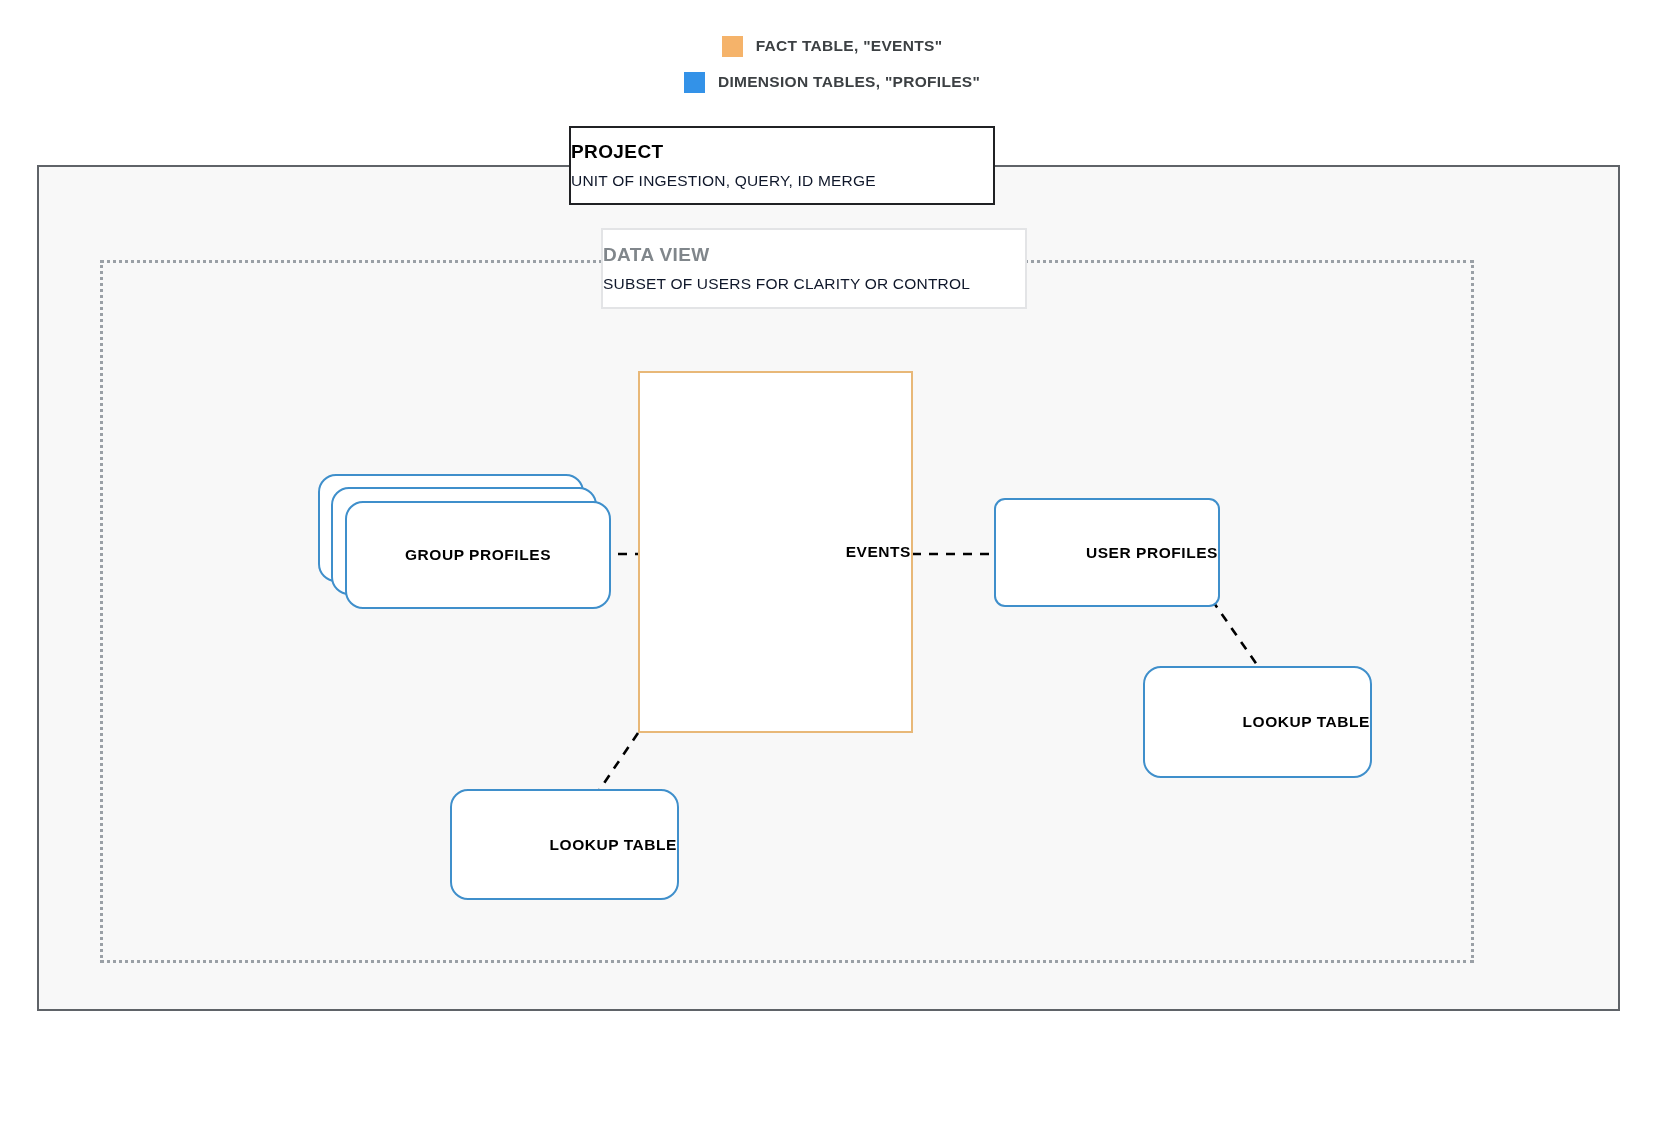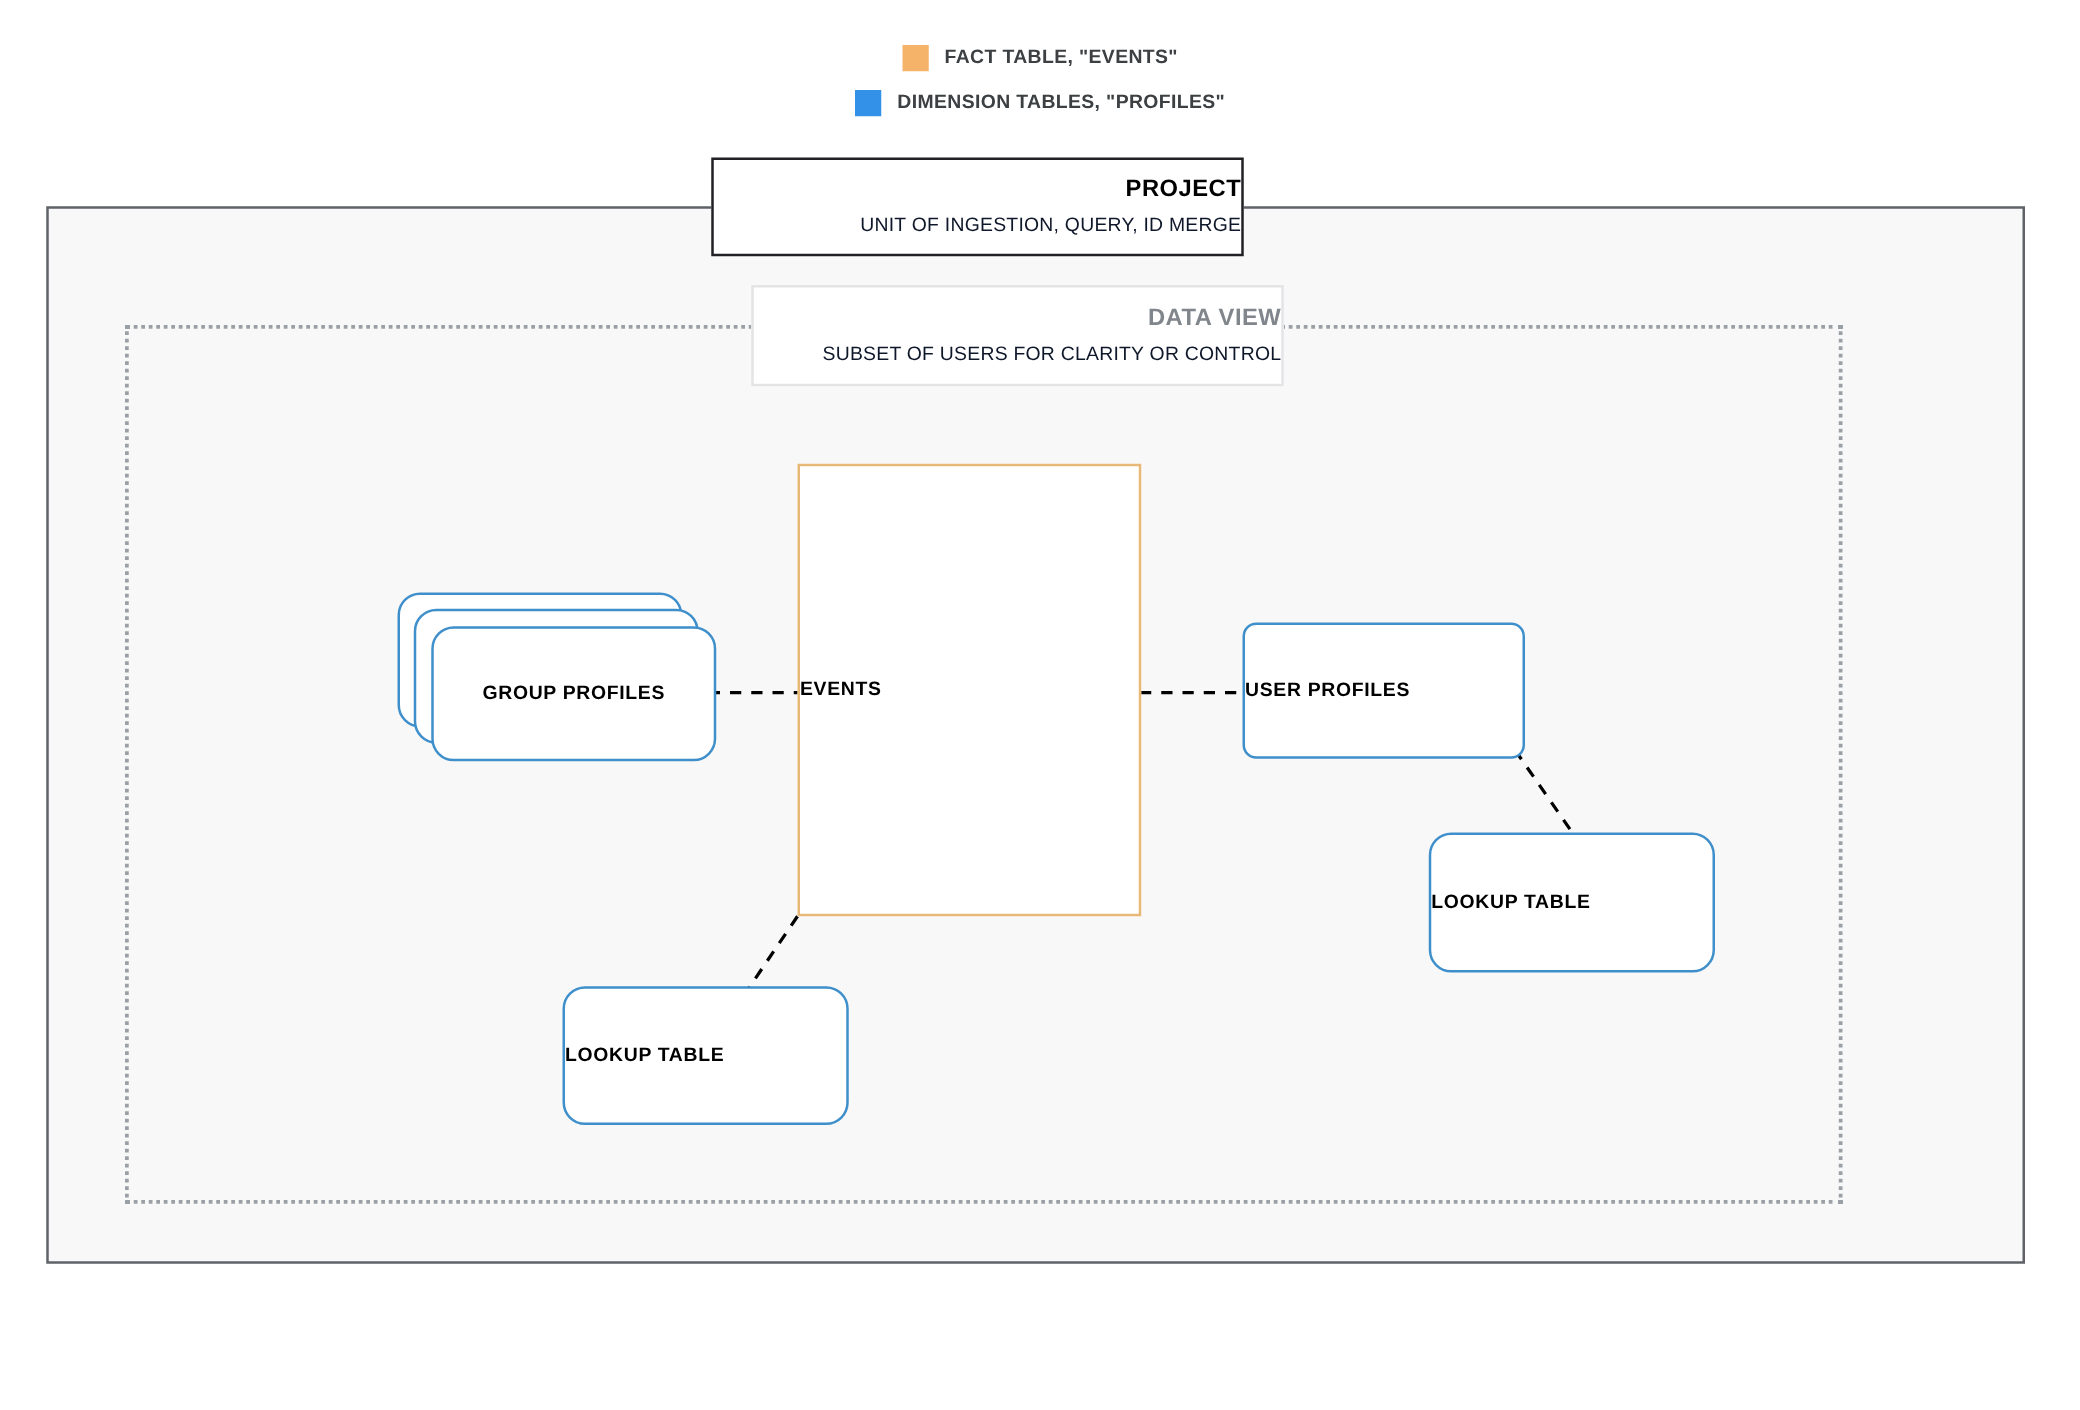--- a/index.html
+++ b/index.html
@@ -74,21 +74,21 @@
   }
 
   
   .hdr-box {
     position: absolute;
     box-sizing: border-box;
     background: #ffffff;
     text-align: center;
     display: flex;
     flex-direction: column;
-    align-items: flex-end;
+    align-items: flex-start;
     justify-content: center;
   }
   .hdr-title {
     font-size: 19px;
     font-weight: bold;
     letter-spacing: 0.4px;
     line-height: 1.2;
   }
   .hdr-sub {
     font-size: 15.5px;
@@ -121,21 +121,21 @@
   .dataview-box .hdr-title { color: #80868b; }
   .dataview-box .hdr-sub   { color: #0f172a; }
 
   
   .node {
     position: absolute;
     box-sizing: border-box;
     background: #ffffff;
     display: flex;
     align-items: center;
-    justify-content: flex-start;
+    justify-content: flex-end;
   }
   .node-label {
     font-size: 15.5px;
     font-weight: bold;
     letter-spacing: 0.55px;
     color: #000000;
     text-align: center;
     white-space: nowrap;
   }
 
@@ -162,21 +162,21 @@
     position: absolute;
     left: 318px;
     top: 474px;
     width: 255px;
     height: 136px;
     z-index: 4;
   }
   .stack-card {
     position: absolute;
     box-sizing: border-box;
-    width: 228px;
+    width: 266px;
     height: 108px;
     background: #ffffff;
     border: 2.5px solid #3f8fcb;
     border-radius: 18px;
   }
   .stack-card.c1 { left: 0px;  top: 0px;  z-index: 1; }
   .stack-card.c2 { left: 13px; top: 13px; z-index: 2; }
   .stack-card.c3 { left: 27px; top: 27px; z-index: 3; display:flex; align-items:center; justify-content:center; }
 
   .user-profiles-box {

